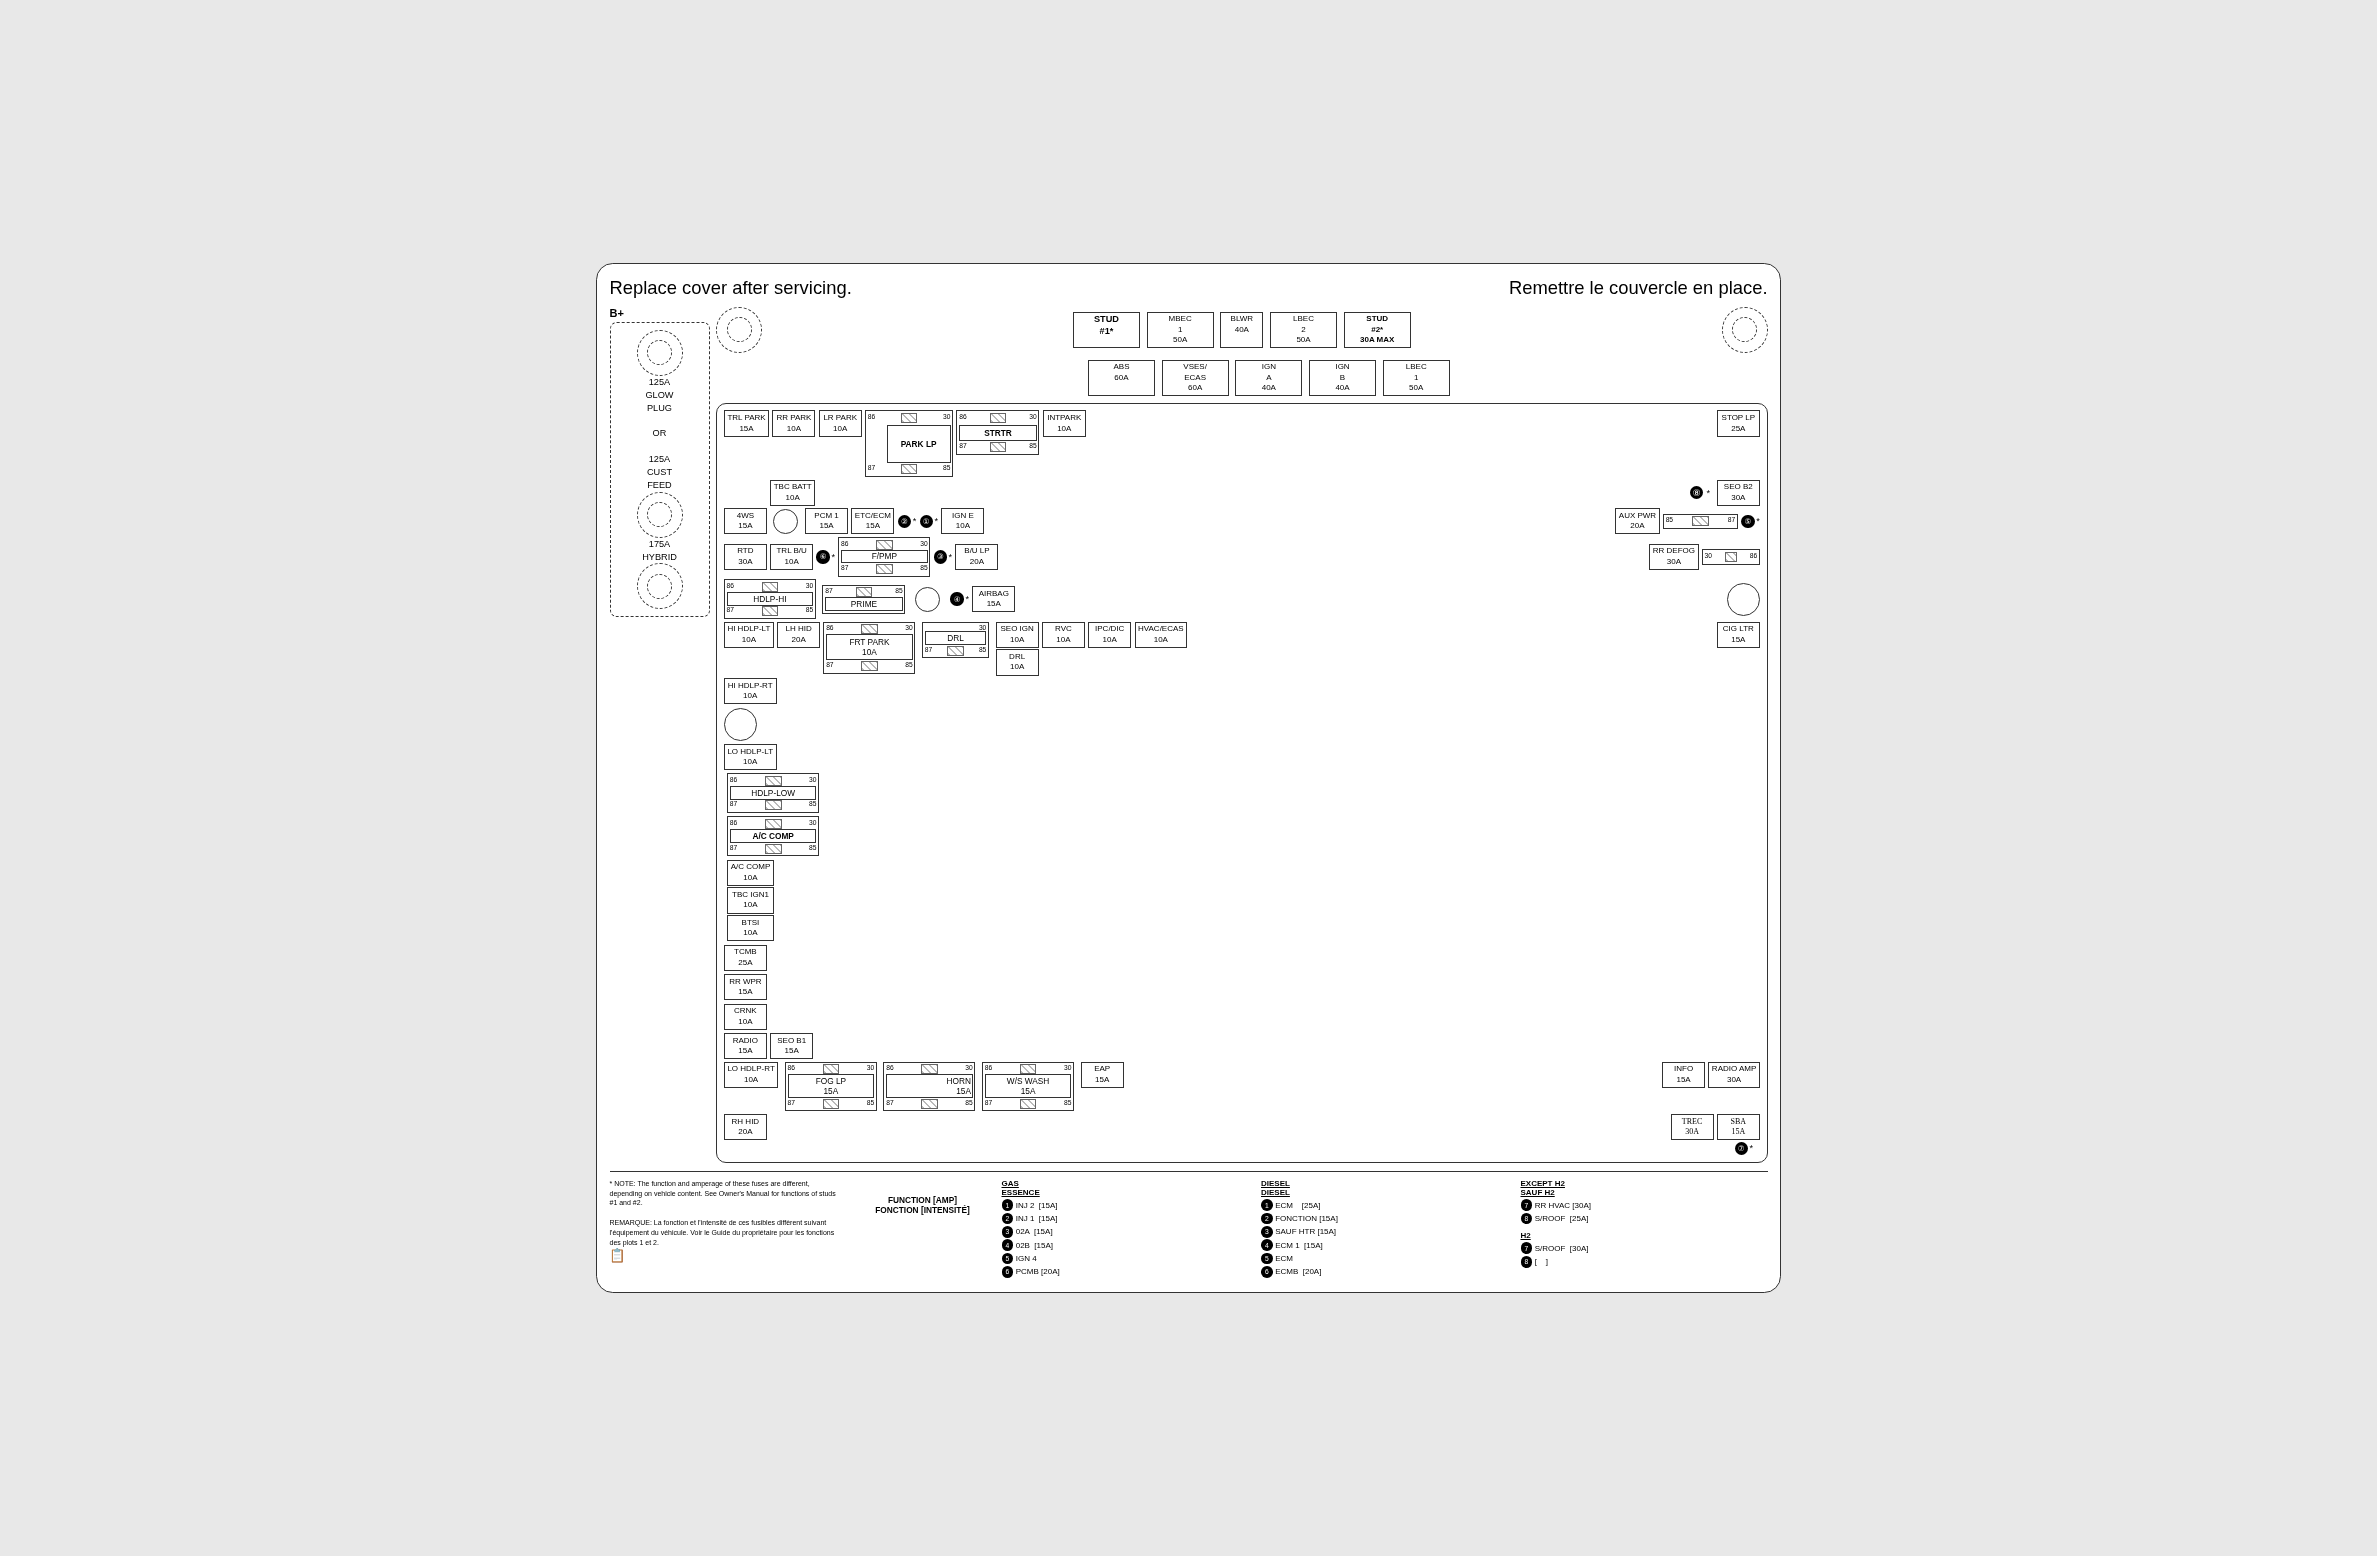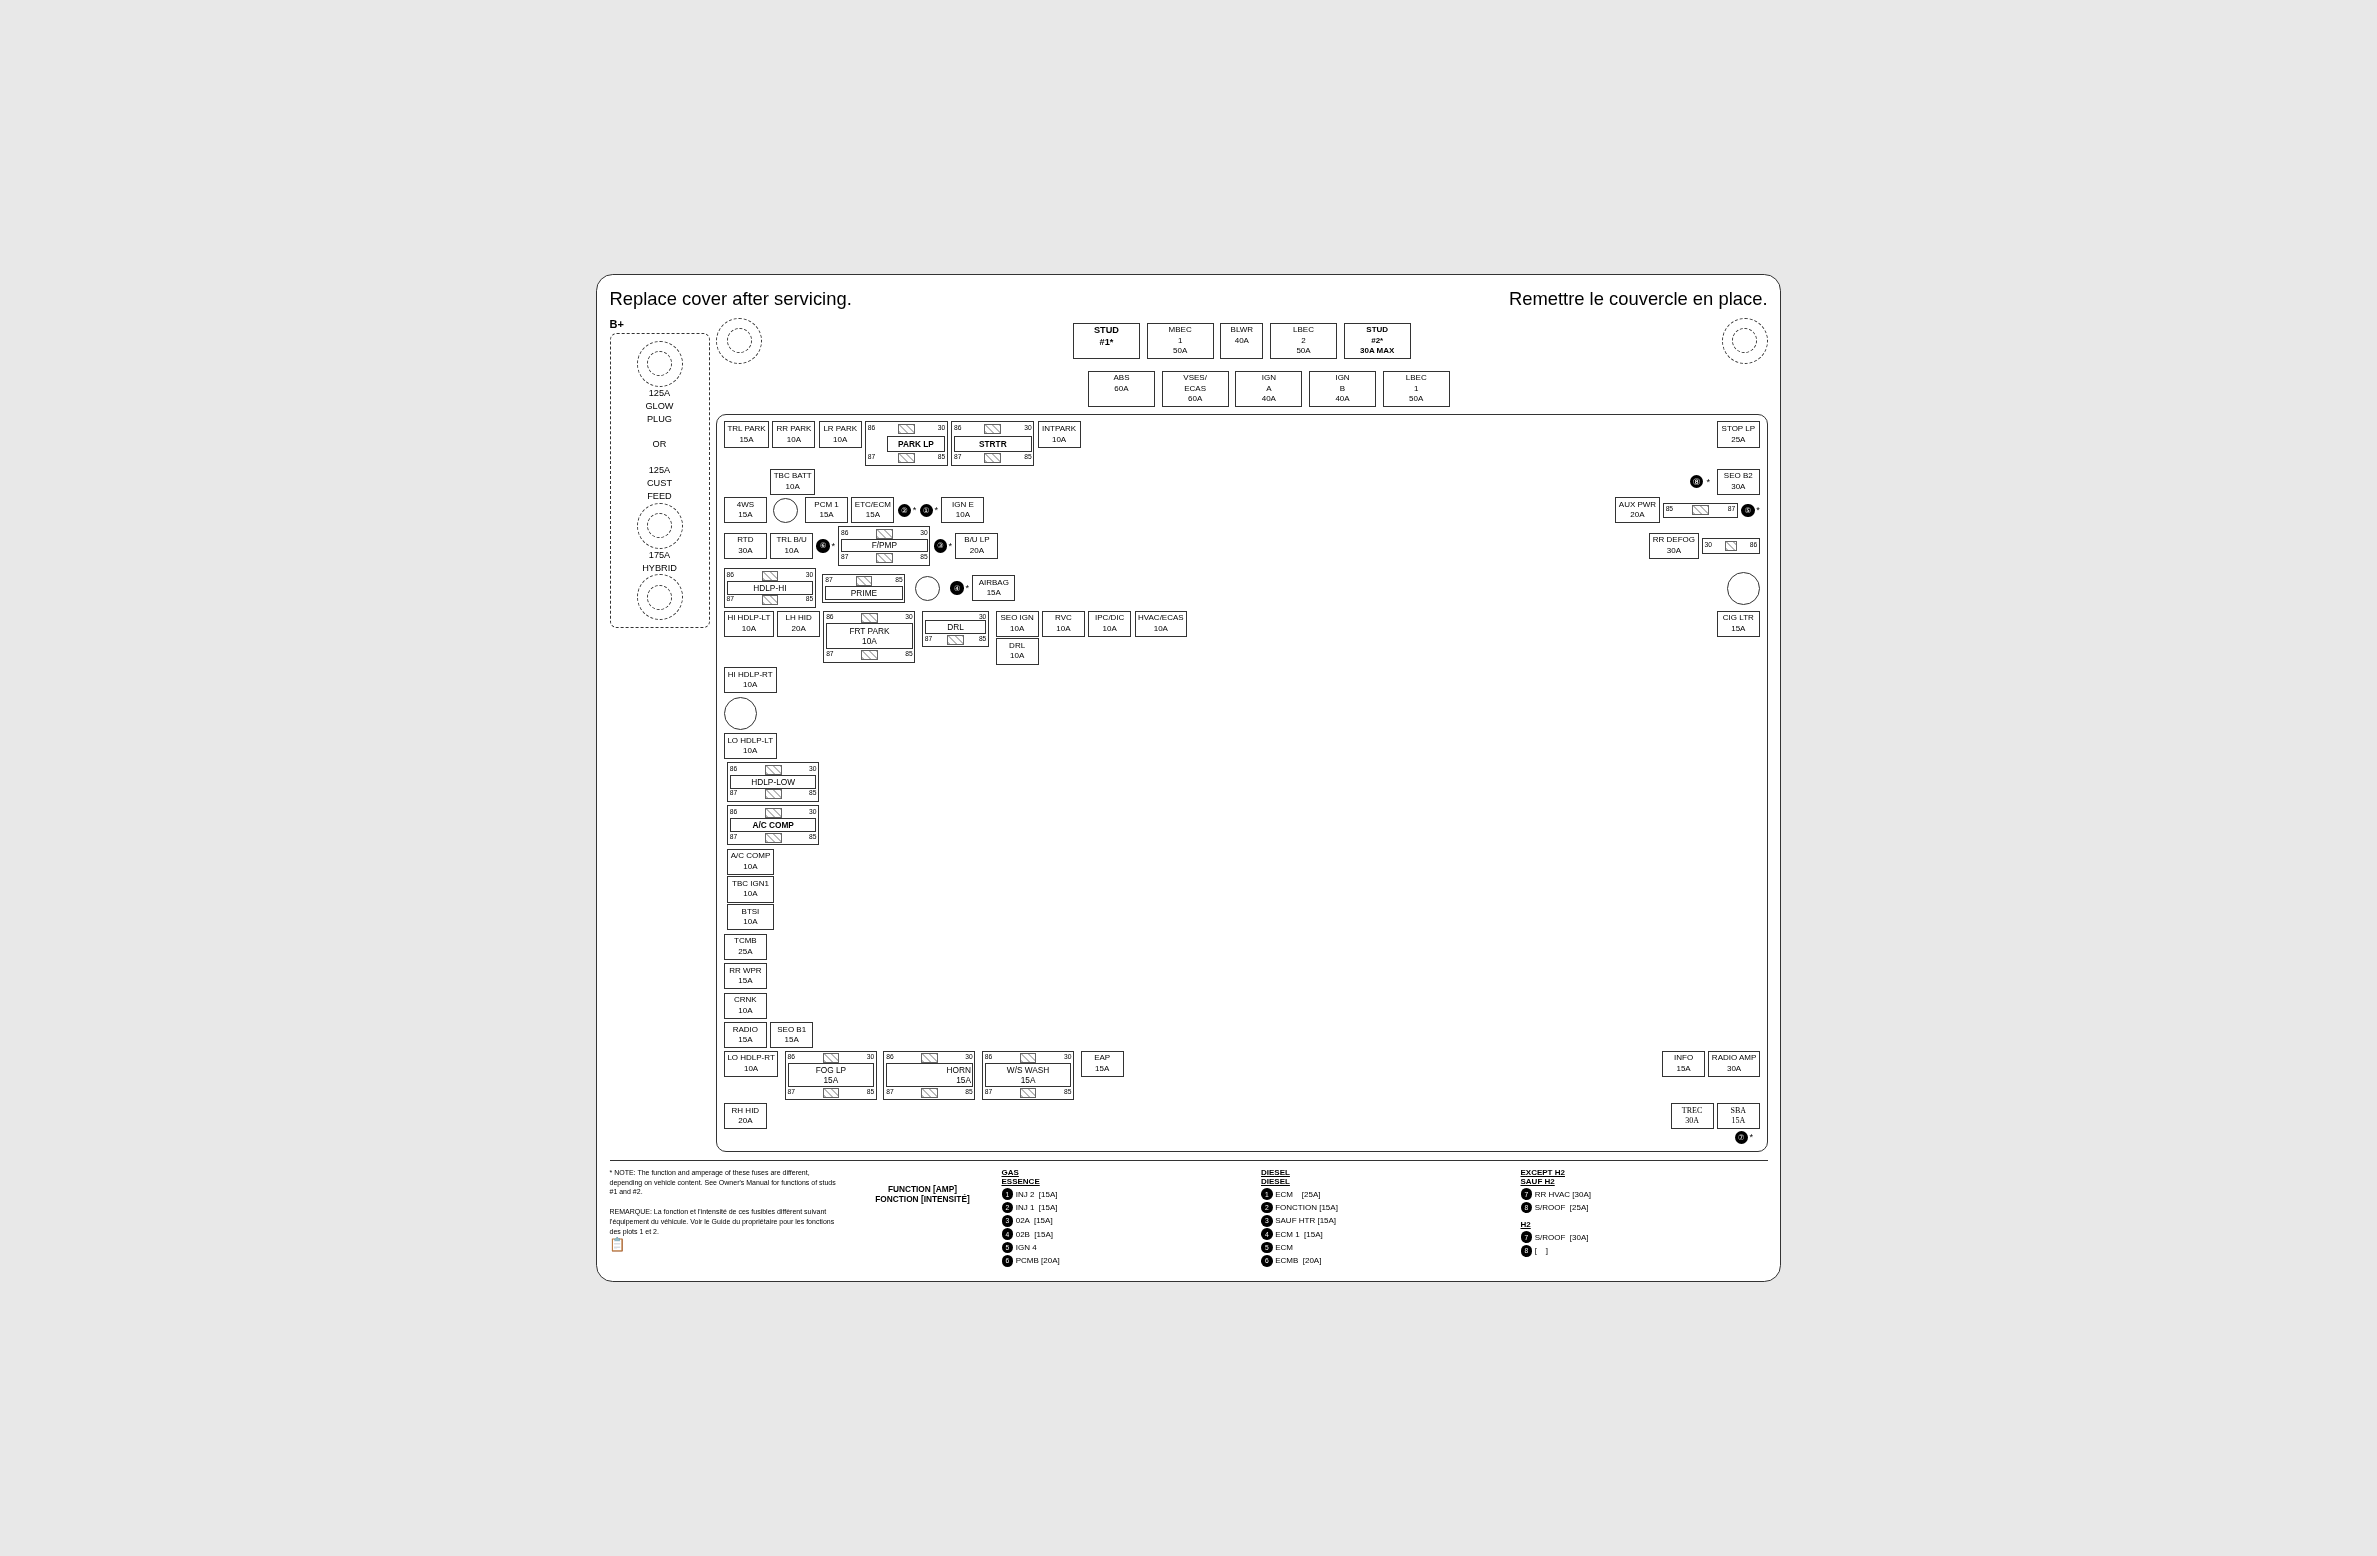--- a/index.html
+++ b/index.html
@@ -237,21 +237,21 @@
           <div class="fuse-box">TRL PARK<br>15A</div>
           <div class="fuse-box">RR PARK<br>10A</div>
           <div class="fuse-box">LR PARK<br>10A</div>
 
           <div class="relay-group" style="min-width:83px;">
             <div style="display:flex; justify-content:space-between; font-size:6.7px; margin-bottom:1.7px;">
               <span>86</span>
                 <span class="hatched" style="display:inline-block;width:16.7px;height:10px;border:0.8px solid #666;"></span>
                 <span>30</span>
             </div>
-            <div style="text-align:center; font-size:8.3px; font-weight:bold; border:0.8px solid #333; padding:2px;margin-left:19px;">PARK LP</div>
+            <div style="text-align:center; font-size:8.3px; font-weight:bold; border:0.8px solid #333; padding:13px;margin-left:19px;">PARK LP</div>
             <div style="display:flex; justify-content:space-between; font-size:6.7px; margin-top:1.7px;">
               <span>87</span>
                 <span class="hatched" style="display:inline-block;width:16.7px;height:10px;border:0.8px solid #666;"></span>
                 <span>85</span>
             </div>
           </div>
 
           <div class="relay-group" style="min-width:83px;">
             <div style="display:flex; justify-content:space-between; font-size:6.7px; margin-bottom:1.7px;">
               <span>86</span>

